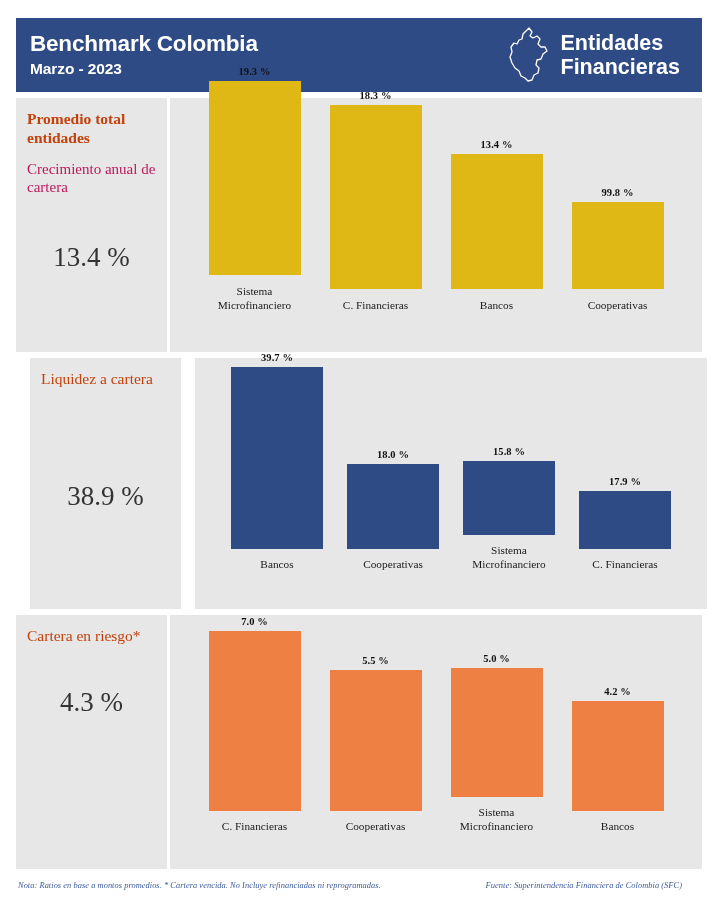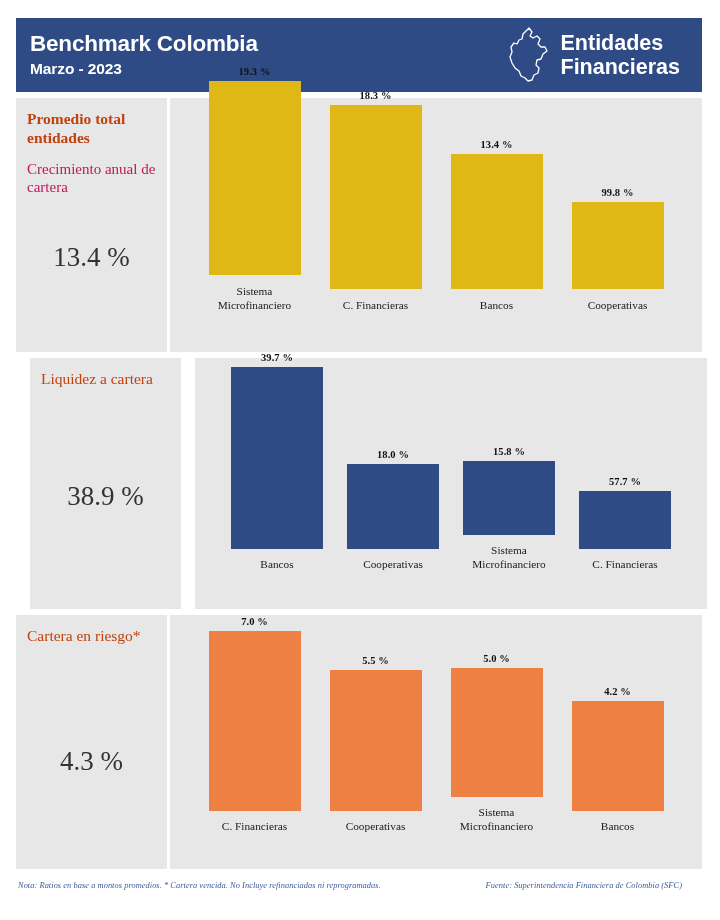--- a/index.html
+++ b/index.html
@@ -109,21 +109,21 @@
     text-align: center;
     width: 100%;
   }
 
   .panel-1 .panel-side, .panel-1 .panel-chart { height: 254px; }
   .panel-2 .panel-side, .panel-2 .panel-chart { height: 251px; margin-left: 14px; }
   .panel-3 .panel-side, .panel-3 .panel-chart { height: 254px; }
 
   .panel-1 .side-value { margin-top: 46px; }
   .panel-2 .side-value { margin-top: 92px; }
-  .panel-3 .side-value { margin-top: 100px; }
+  .panel-3 .side-value { margin-top: 41px; }
 
   
   .chart {
     position: relative;
     width: 100%;
     height: 100%;
     display: flex;
     align-items: flex-end;
     justify-content: space-around;
     padding: 18px 24px;
@@ -291,21 +291,21 @@
           <div class="bar-wrap">
             <div class="bar-value">15.8 %</div>
             <div class="bar" style="height:74px;background:#2F4B86"></div>
           </div>
           <div class="bar-label">Sistema
 Microfinanciero</div>
         </div>
 
         <div class="bar-col">
           <div class="bar-wrap">
-            <div class="bar-value">57.7 %</div>
+            <div class="bar-value">17.9 %</div>
             <div class="bar" style="height:58px;background:#2F4B86"></div>
           </div>
           <div class="bar-label">C. Financieras</div>
         </div>
 
       </div>
     </div>
   </div>
 
   <div class="panel panel-3">

